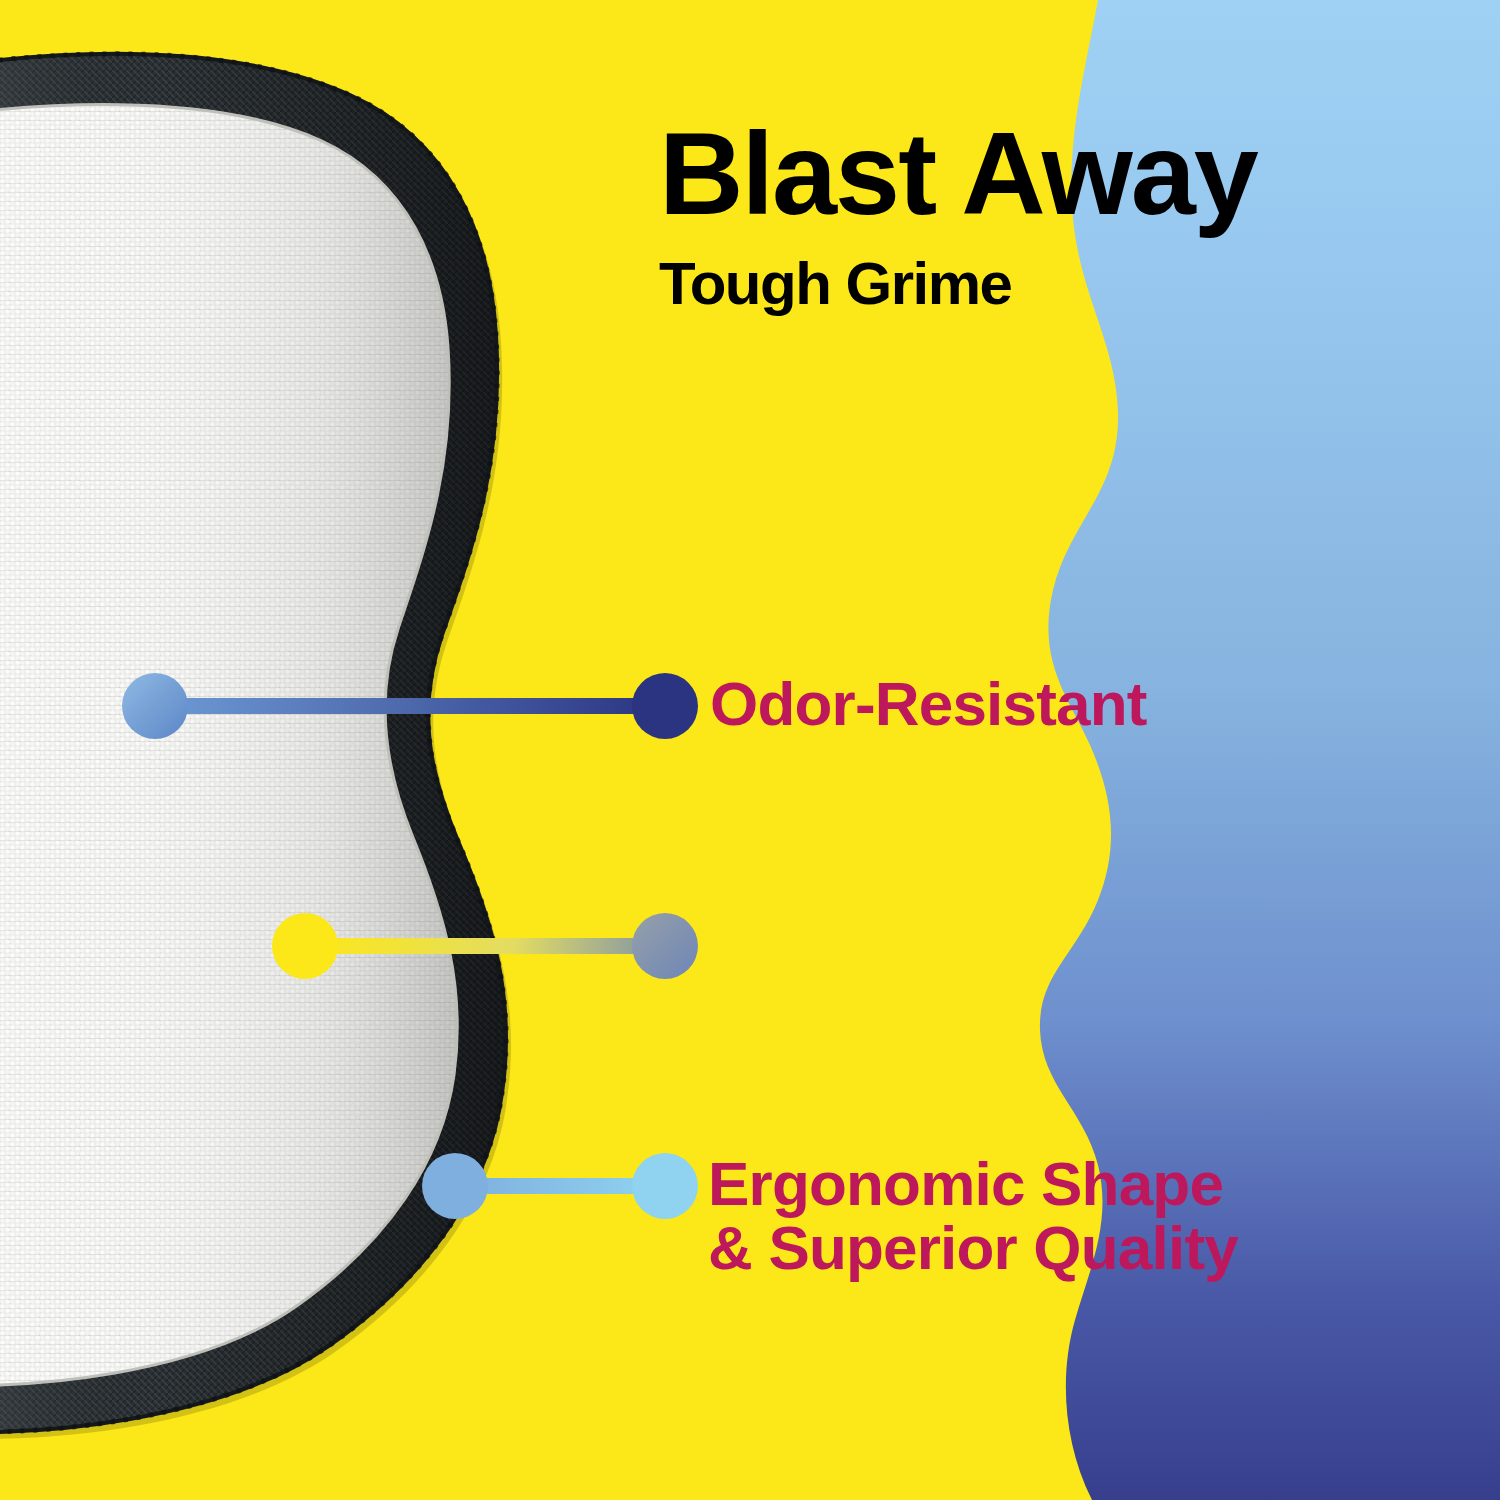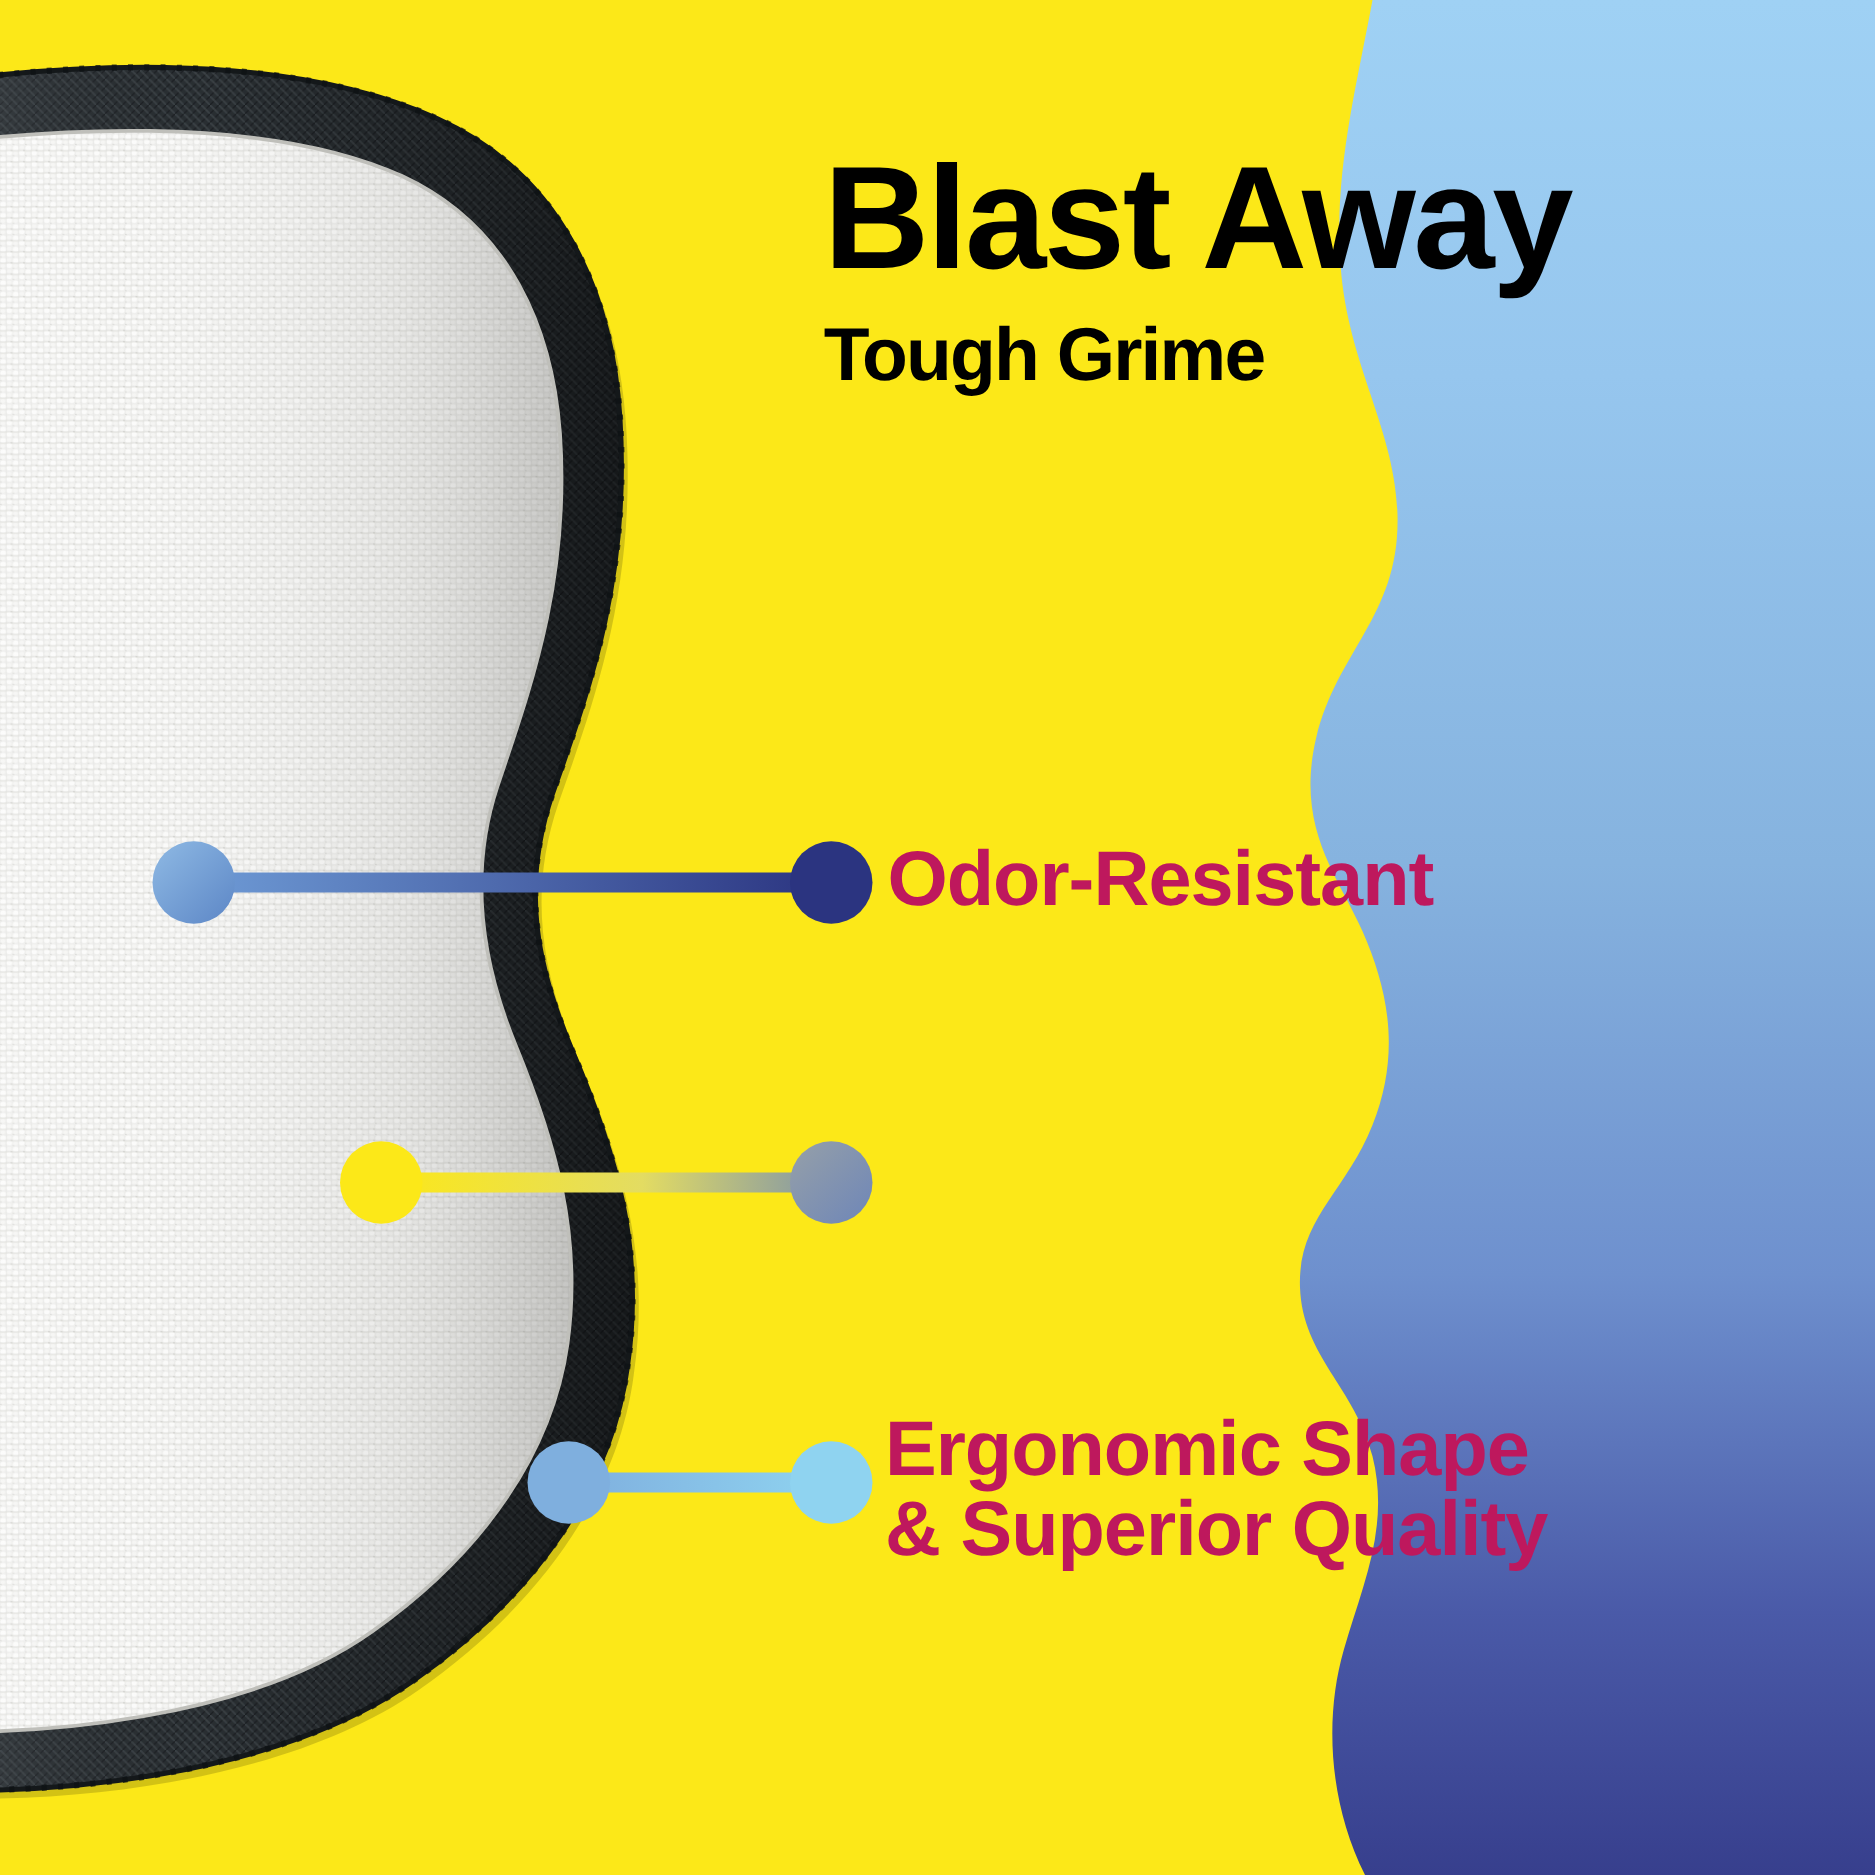--- a/index.html
+++ b/index.html
@@ -85,21 +85,21 @@
     font-weight: 800;
     font-stretch: condensed;
     line-height: 1.03;
     letter-spacing: -0.8px;
     white-space: nowrap;
   }
   .callout .label .l2 { display:block; }
 
   .co1 { left: 710px; top: 672px; }
   .co2 { left: 712px; top: 912px; }
-  .co3 { left: 708px; top: 1128px; }
+  .co3 { left: 708px; top: 1152px; }
 
   
   .connectors {
     position: absolute;
     inset: 0;
     pointer-events: none;
   }
   .connectors svg { display:block; width:100%; height:100%; }
 </style>
 </head>

